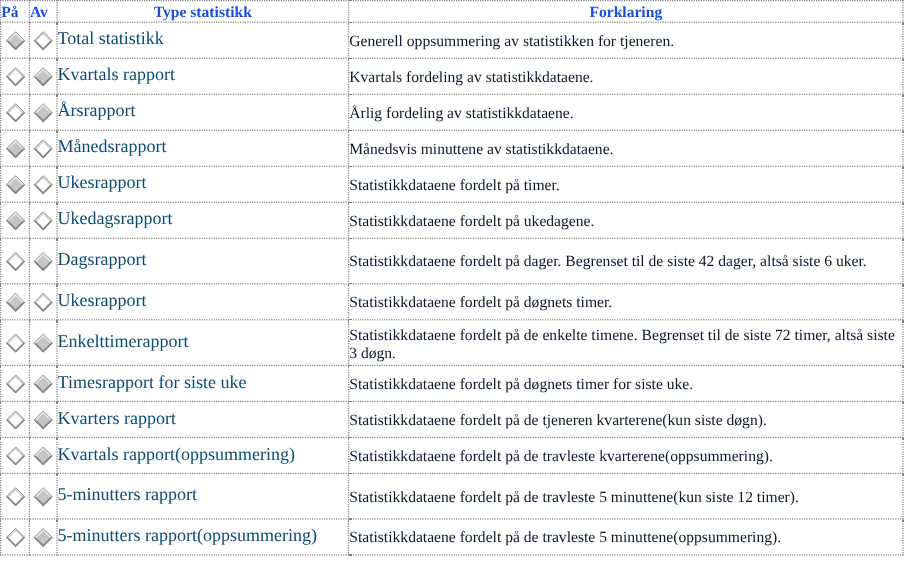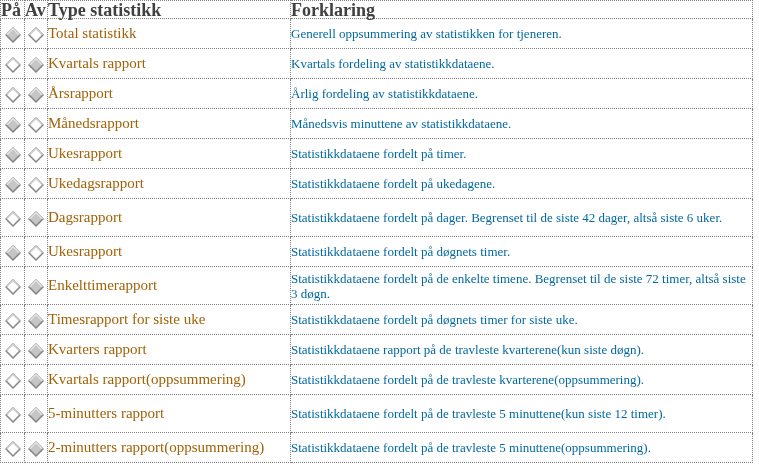--- a/index.html
+++ b/index.html
@@ -34,51 +34,51 @@
   #stats-table th,
   #stats-table td {
     border: 1px dotted #808080;
     padding: 0;
     vertical-align: middle;
     background: #ffffff;
   }
 
   
   thead th {
-    color: #404040;
+    color: #1d4ed8;
     font-weight: bold;
-    font-size: 18px;
+    font-size: 13px;
     line-height: 14px;
     height: 17px;
     padding: 1px 2px 2px 2px;
     white-space: nowrap;
     font-family: "Liberation Serif", "DejaVu Serif", serif;
   }
   th.h-pa, th.h-av { text-align: left; padding-left: 2px; }
-  th.h-typ, th.h-for { text-align: left; }
+  th.h-typ, th.h-for { text-align: center; }
 
   
   td.radio-cell {
     text-align: center;
     vertical-align: middle;
     padding: 0;
   }
   td.type-cell {
     font-size: 15px;
     line-height: 17px;
     padding: 2px 2px 3px 3px;
-    color: #a16207;
+    color: #0c4a6e;
     white-space: nowrap;
     overflow: hidden;
   }
   td.expl-cell {
     font-size: 13px;
     line-height: 15px;
     padding: 2px 3px 3px 3px;
-    color: #0369a1;
+    color: #0f172a;
   }
 
   tbody tr { height: 30px; }
   tbody tr.tall { height: 38px; }
 
   
   .diamond {
     display: inline-block;
     width: 16px;
     height: 16px;
@@ -274,21 +274,21 @@
               <polyline points="1.6,8 8,1.6 14.4,8" fill="none" stroke="#d4d4d4" stroke-width="1.4"></polyline>
               <polyline points="1.6,8 8,14.4 14.4,8" fill="none" stroke="#808080" stroke-width="1.1" opacity="0.55"></polyline>
             </svg></span></td>
         <td class="radio-cell"><span class="diamond"><svg width="16" height="16" viewBox="0 0 16 16">
               <polygon points="8,0 16,8 8,16 0,8" fill="#808080"></polygon>
               <polygon points="8,1.6 14.4,8 8,14.4 1.6,8" fill="#c6c6c6"></polygon>
               <polyline points="1.6,8 8,1.6 14.4,8" fill="none" stroke="#e6e6e6" stroke-width="1.4"></polyline>
               <polyline points="1.6,8 8,14.4 14.4,8" fill="none" stroke="#808080" stroke-width="1.1" opacity="0.55"></polyline>
             </svg></span></td>
         <td class="type-cell">Kvarters rapport</td>
-        <td class="expl-cell">Statistikkdataene rapport på de travleste kvarterene(kun siste døgn).</td>
+        <td class="expl-cell">Statistikkdataene fordelt på de tjeneren kvarterene(kun siste døgn).</td>
       </tr>
       <tr>
         <td class="radio-cell"><span class="diamond"><svg width="16" height="16" viewBox="0 0 16 16">
               <polygon points="8,0 16,8 8,16 0,8" fill="#808080"></polygon>
               <polygon points="8,1.6 14.4,8 8,14.4 1.6,8" fill="#ffffff"></polygon>
               <polyline points="1.6,8 8,1.6 14.4,8" fill="none" stroke="#d4d4d4" stroke-width="1.4"></polyline>
               <polyline points="1.6,8 8,14.4 14.4,8" fill="none" stroke="#808080" stroke-width="1.1" opacity="0.55"></polyline>
             </svg></span></td>
         <td class="radio-cell"><span class="diamond"><svg width="16" height="16" viewBox="0 0 16 16">
               <polygon points="8,0 16,8 8,16 0,8" fill="#808080"></polygon>
@@ -321,17 +321,17 @@
               <polygon points="8,1.6 14.4,8 8,14.4 1.6,8" fill="#ffffff"></polygon>
               <polyline points="1.6,8 8,1.6 14.4,8" fill="none" stroke="#d4d4d4" stroke-width="1.4"></polyline>
               <polyline points="1.6,8 8,14.4 14.4,8" fill="none" stroke="#808080" stroke-width="1.1" opacity="0.55"></polyline>
             </svg></span></td>
         <td class="radio-cell"><span class="diamond"><svg width="16" height="16" viewBox="0 0 16 16">
               <polygon points="8,0 16,8 8,16 0,8" fill="#808080"></polygon>
               <polygon points="8,1.6 14.4,8 8,14.4 1.6,8" fill="#c6c6c6"></polygon>
               <polyline points="1.6,8 8,1.6 14.4,8" fill="none" stroke="#e6e6e6" stroke-width="1.4"></polyline>
               <polyline points="1.6,8 8,14.4 14.4,8" fill="none" stroke="#808080" stroke-width="1.1" opacity="0.55"></polyline>
             </svg></span></td>
-        <td class="type-cell">2-minutters rapport(oppsummering)</td>
+        <td class="type-cell">5-minutters rapport(oppsummering)</td>
         <td class="expl-cell">Statistikkdataene fordelt på de travleste 5 minuttene(oppsummering).</td>
       </tr>
     </tbody>
 </table>
 
 </body></html>

